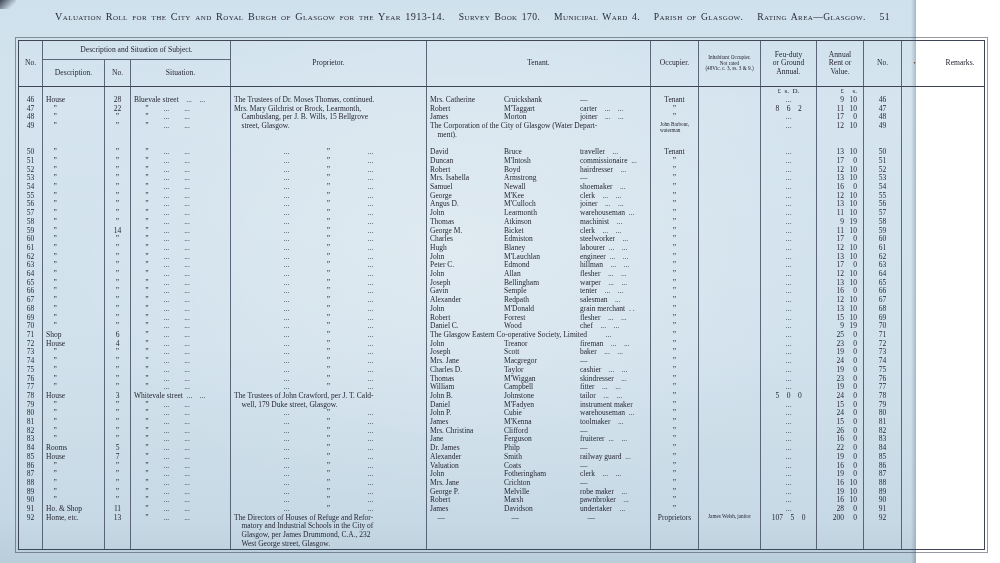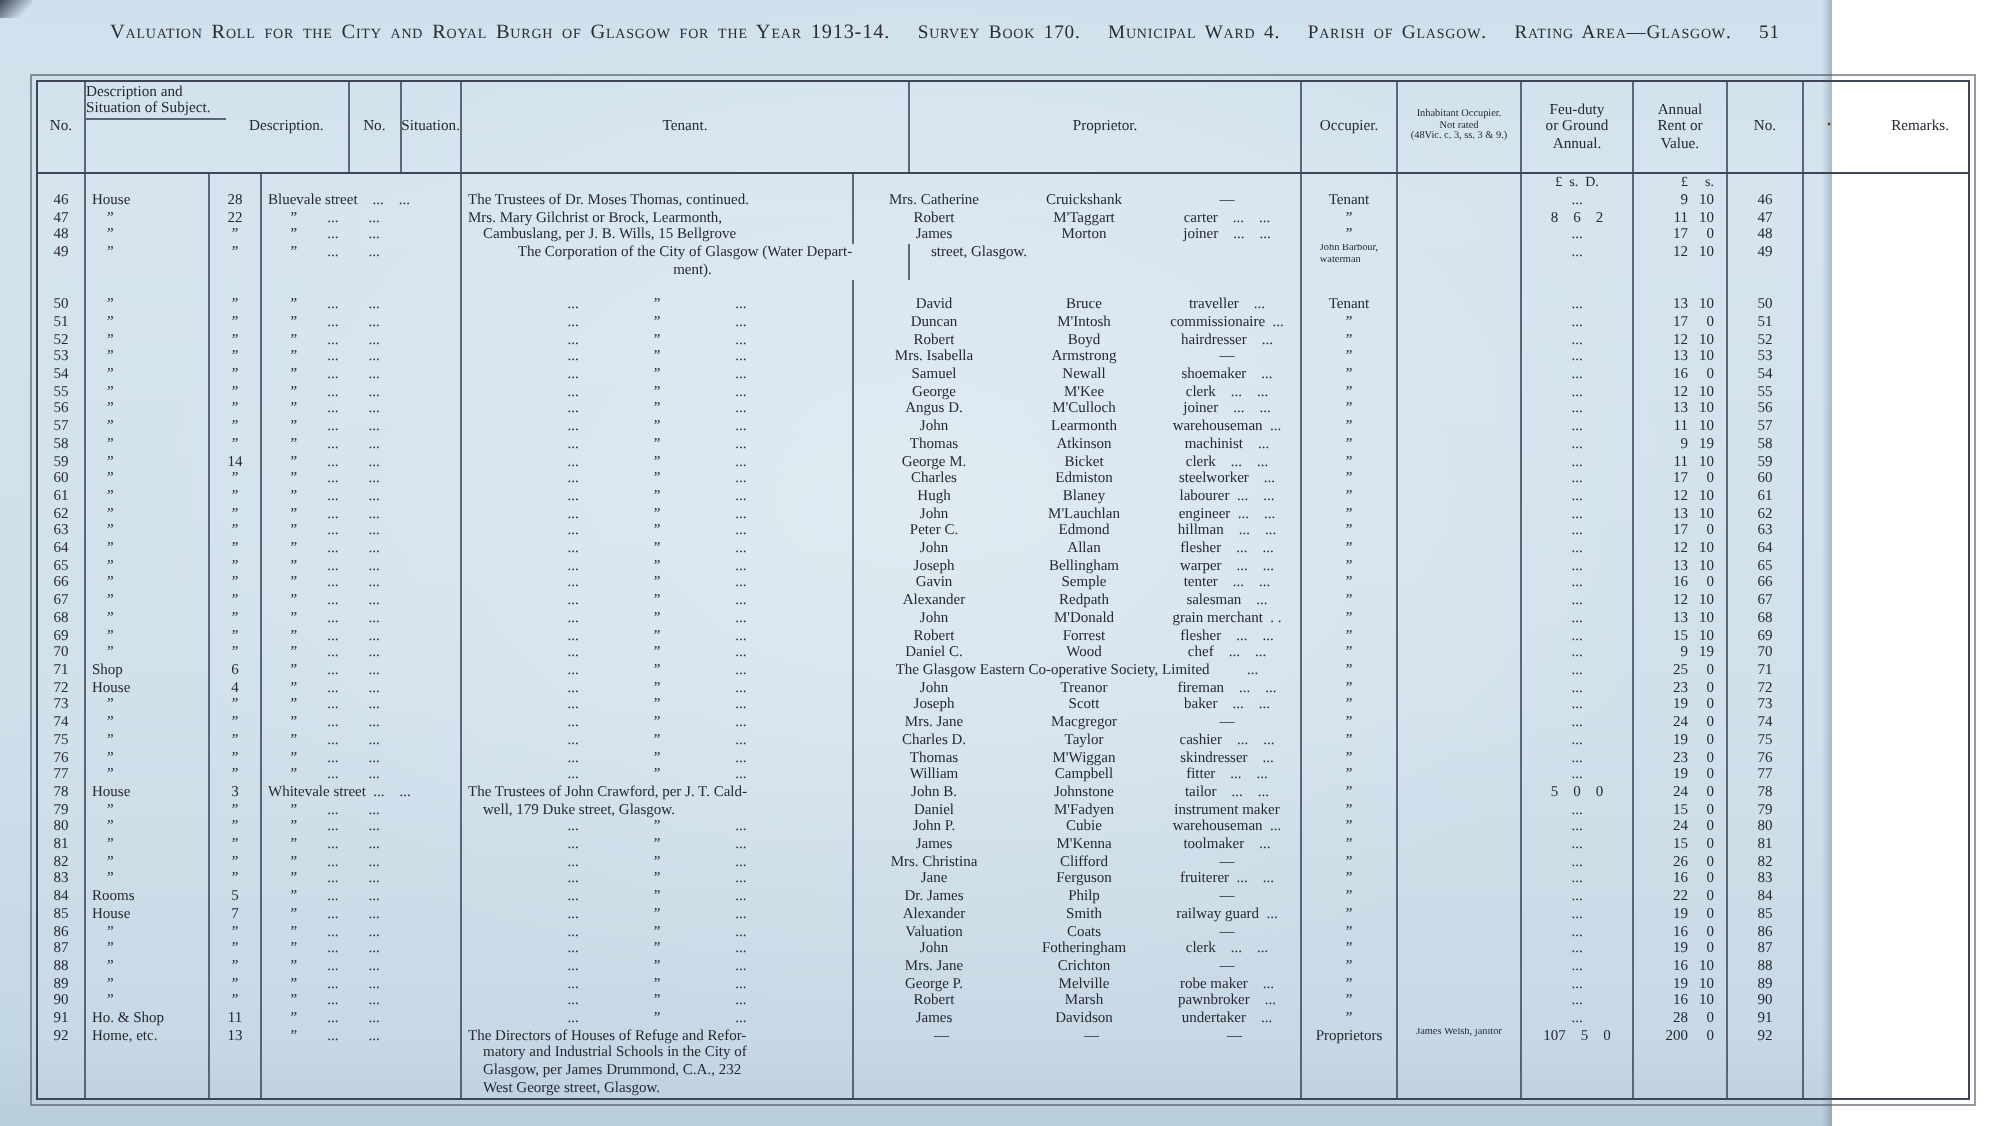--- a/index.html
+++ b/index.html
@@ -28,31 +28,31 @@
   .masthead .pageno { font-size:9.6px; font-variant:normal; }
 
   
   .tbl {
     position:absolute; left:18px; top:40px; width:967px;
     border:1px solid #3e4556; outline:1px solid rgba(62,69,86,.55); outline-offset:2px;
     background:rgba(255,255,255,.06);
   }
   .c { flex-shrink:0; border-right:1px solid rgba(72,80,100,.85); padding:0 3px; overflow:hidden; }
   .c0{width:24px;} .c1{width:62px;} .c2{width:26px;} .c3{width:100px;}
-  .c4{width:196px;} .c5{width:224px;text-align:center;} .c6{width:48px;} .c7{width:62px;}
+  .c4{width:196px;} .c5{width:224px;} .c6{width:48px;} .c7{width:62px;}
   .c8{width:56px;} .c9{width:47px;} .c10{width:38px;} .c11{width:84px; flex-grow:1; border-right:none;gap:28px;}
   .cen { text-align:center; }
   .pre { white-space:pre-line; }
   .tiny { font-size:5.2px; line-height:5.6px; }
 
   
   .thead { display:flex; height:46px; border-bottom:1px solid #3e4556;
     font-size:7.6px; line-height:8.4px; }
   .hc { display:flex; align-items:center; justify-content:center; text-align:center; }
-  .grp { width:188px; flex-shrink:0; display:flex; flex-direction:row;
+  .grp { width:188px; flex-shrink:0; display:flex; flex-direction:column;
     border-right:1px solid rgba(72,80,100,.85); }
   .grp-title { height:19px; display:flex; align-items:center; justify-content:center;
     border-bottom:1px solid rgba(72,80,100,.85); }
   .grp-sub { flex:1; display:flex; }
   .grp-sub > div { display:flex; align-items:center; justify-content:center; }
   .g1 { width:62px; border-right:1px solid rgba(72,80,100,.85); }
   .g2 { width:26px; border-right:1px solid rgba(72,80,100,.85); }
   .g3 { flex:1; }
   .tiny-h { font-size:5.2px; line-height:5.8px; }
   .bullet { color:#5a3b2e; margin-right:2px; font-size:6px; }
@@ -96,22 +96,22 @@
     <div class="thead">
       <div class="c c0 hc">No.</div>
       <div class="grp">
         <div class="grp-title">Description and Situation of Subject.</div>
         <div class="grp-sub">
           <div class="g1">Description.</div>
           <div class="g2">No.</div>
           <div class="g3">Situation.</div>
         </div>
       </div>
+      <div class="c c4 hc">Proprietor.</div>
       <div class="c c5 hc">Tenant.</div>
-      <div class="c c4 hc">Proprietor.</div>
       <div class="c c6 hc">Occupier.</div>
       <div class="c c7 hc tiny-h pre">Inhabitant Occupier.
 Not rated
 (48Vic. c. 3, ss. 3 &amp; 9.)</div>
       <div class="c c8 hc pre">Feu-duty
 or Ground
 Annual.</div>
       <div class="c c9 hc pre">Annual
 Rent or
 Value.</div>
@@ -204,26 +204,26 @@
     <div class="c c8 cen">...</div>
     <div class="c c9 c-rent"><span class="rp">17</span><span class="rs">0</span></div>
     <div class="c c10 cen">48</div>
     <div class="c c11"></div>
   </div>
         <div class="row">
     <div class="c c0 cen">49</div>
     <div class="c c1">  ”</div>
     <div class="c c2 cen">”</div>
     <div class="c c3">   ”  ...  ...</div>
+    <div class="c c4 c-prop">  street, Glasgow.</div>
     <div class="c c5 c-ten">
 
       <span class="t-full">The Corporation of the City of Glasgow (Water Depart-
   ment).</span>
     </div>
-    <div class="c c4 c-prop">  street, Glasgow.</div>
     <div class="c c6 c-occ tiny">John Barbour,
 waterman</div>
     <div class="c c7 c-inh tiny"></div>
     <div class="c c8 cen">...</div>
     <div class="c c9 c-rent"><span class="rp">12</span><span class="rs">10</span></div>
     <div class="c c10 cen">49</div>
     <div class="c c11"></div>
   </div>
         <div class="row gap">
     <div class="c c0 cen"></div>

